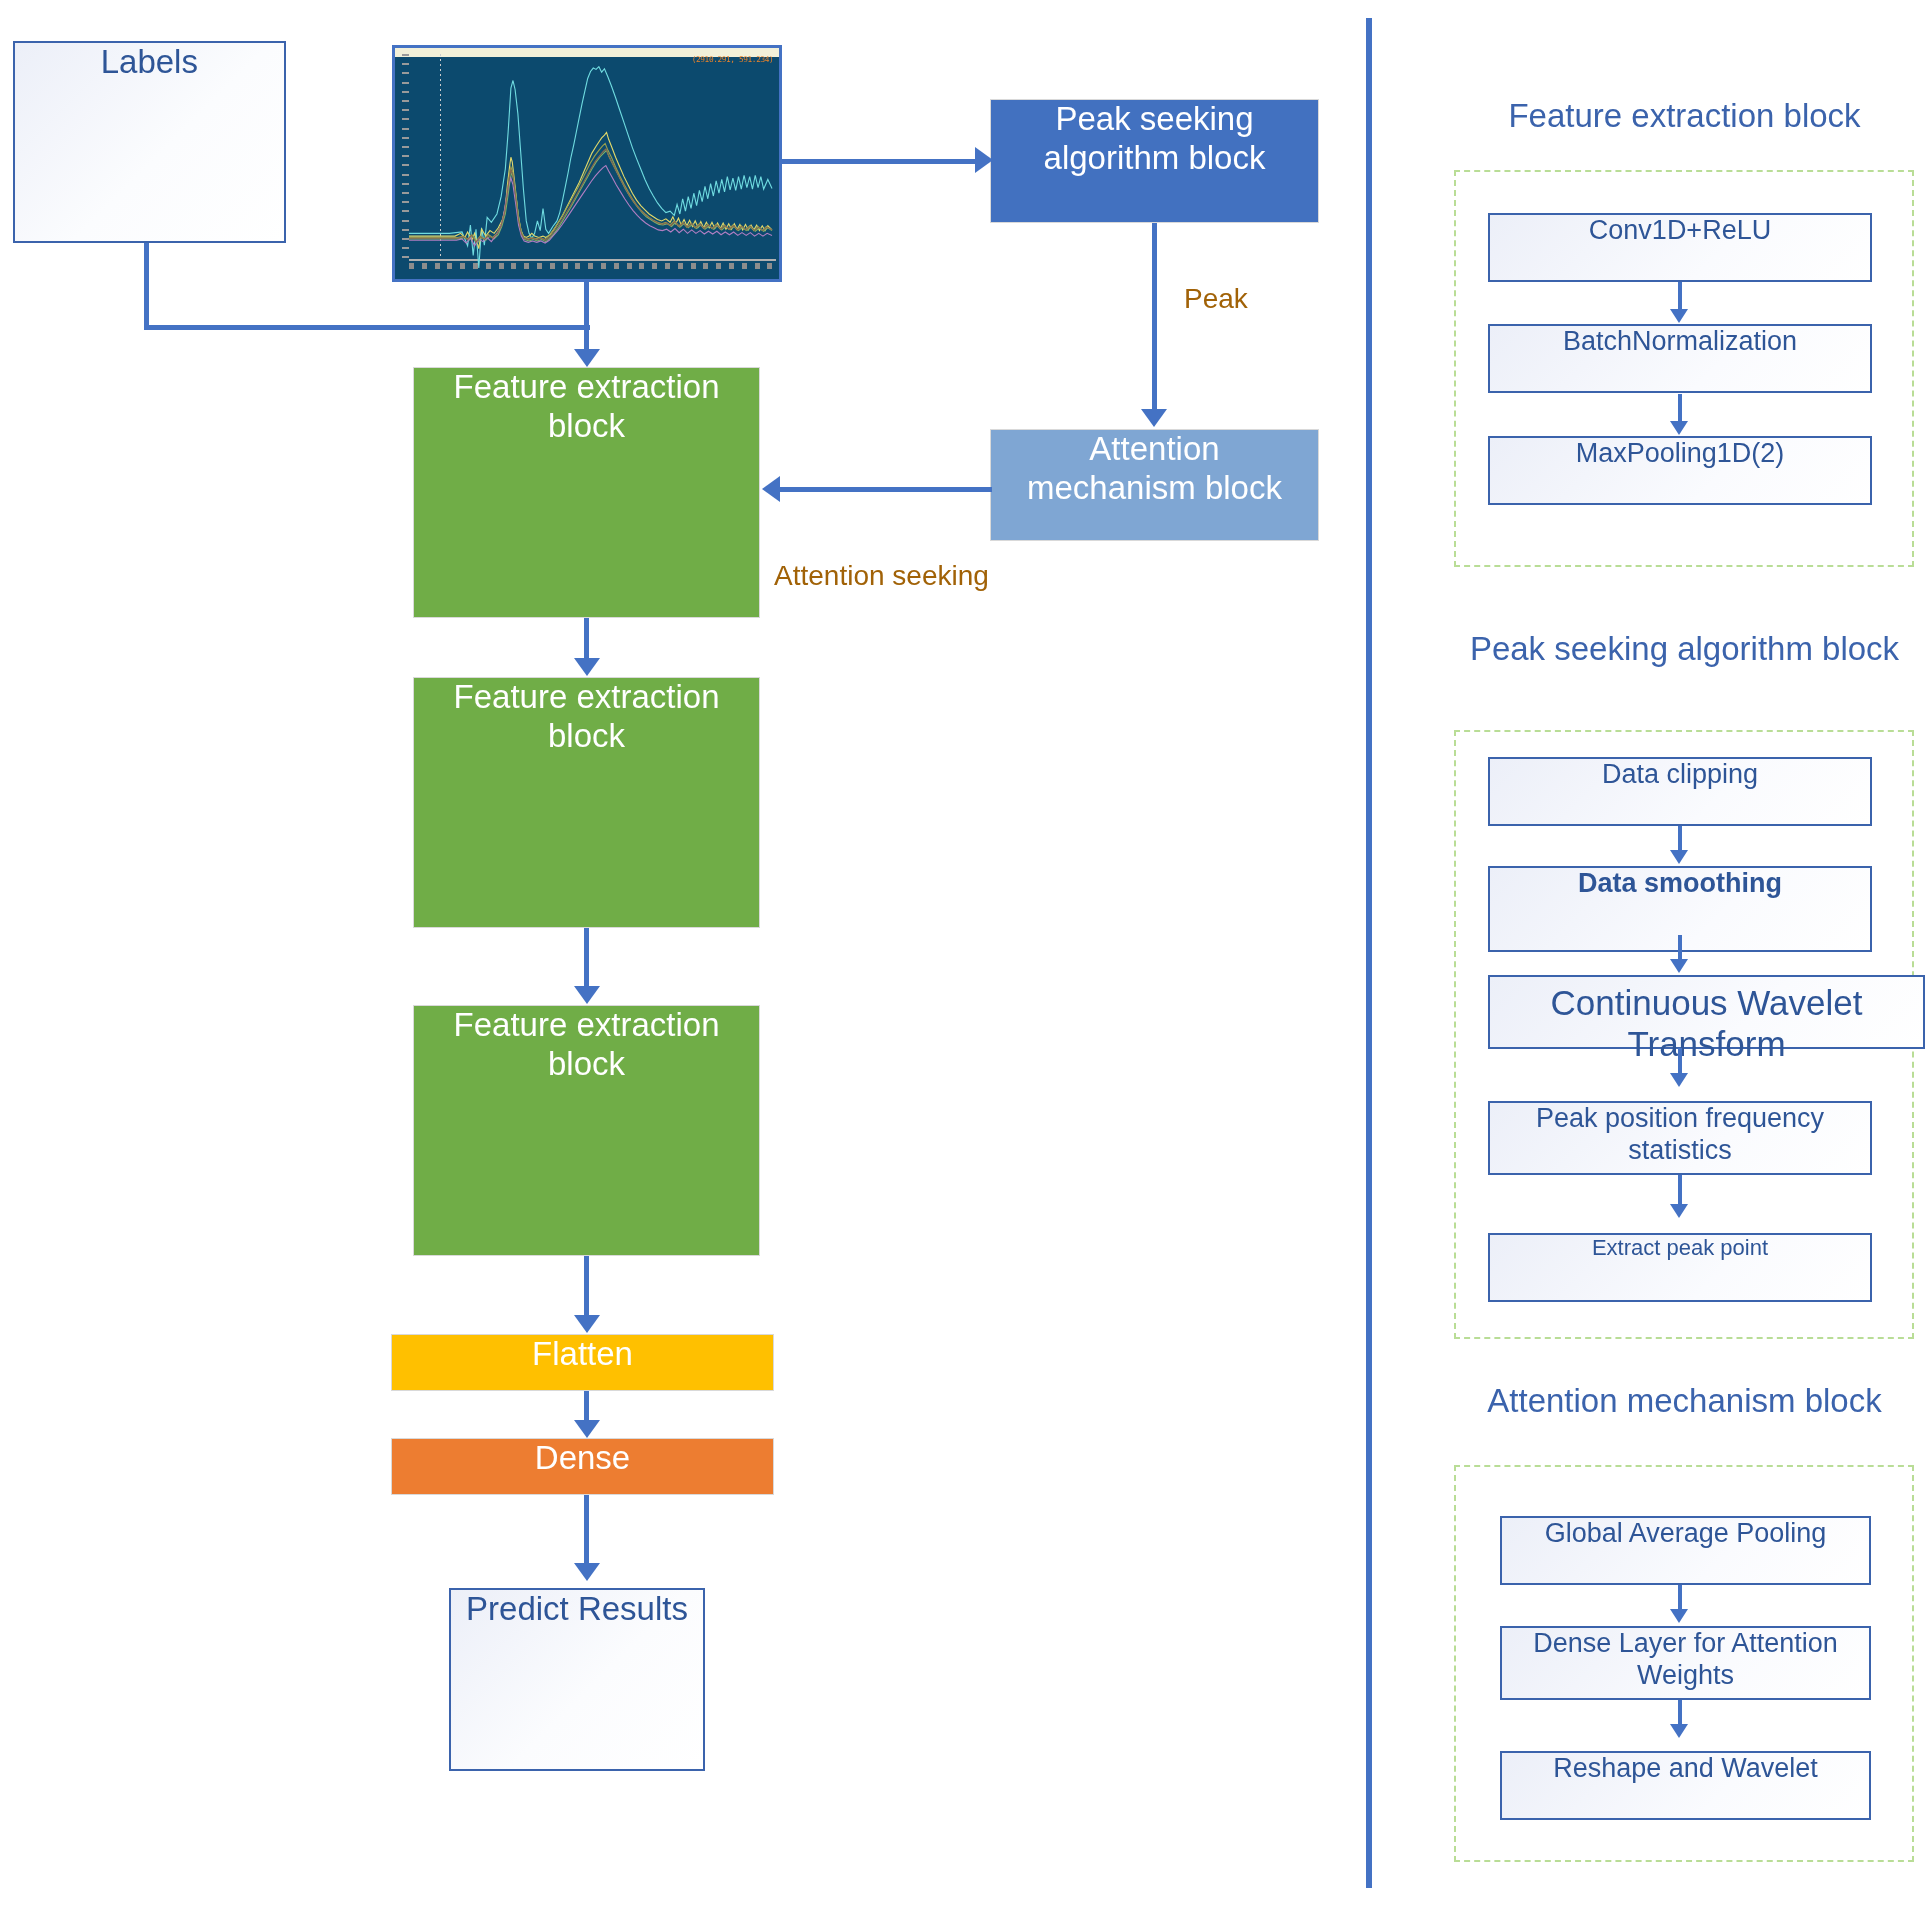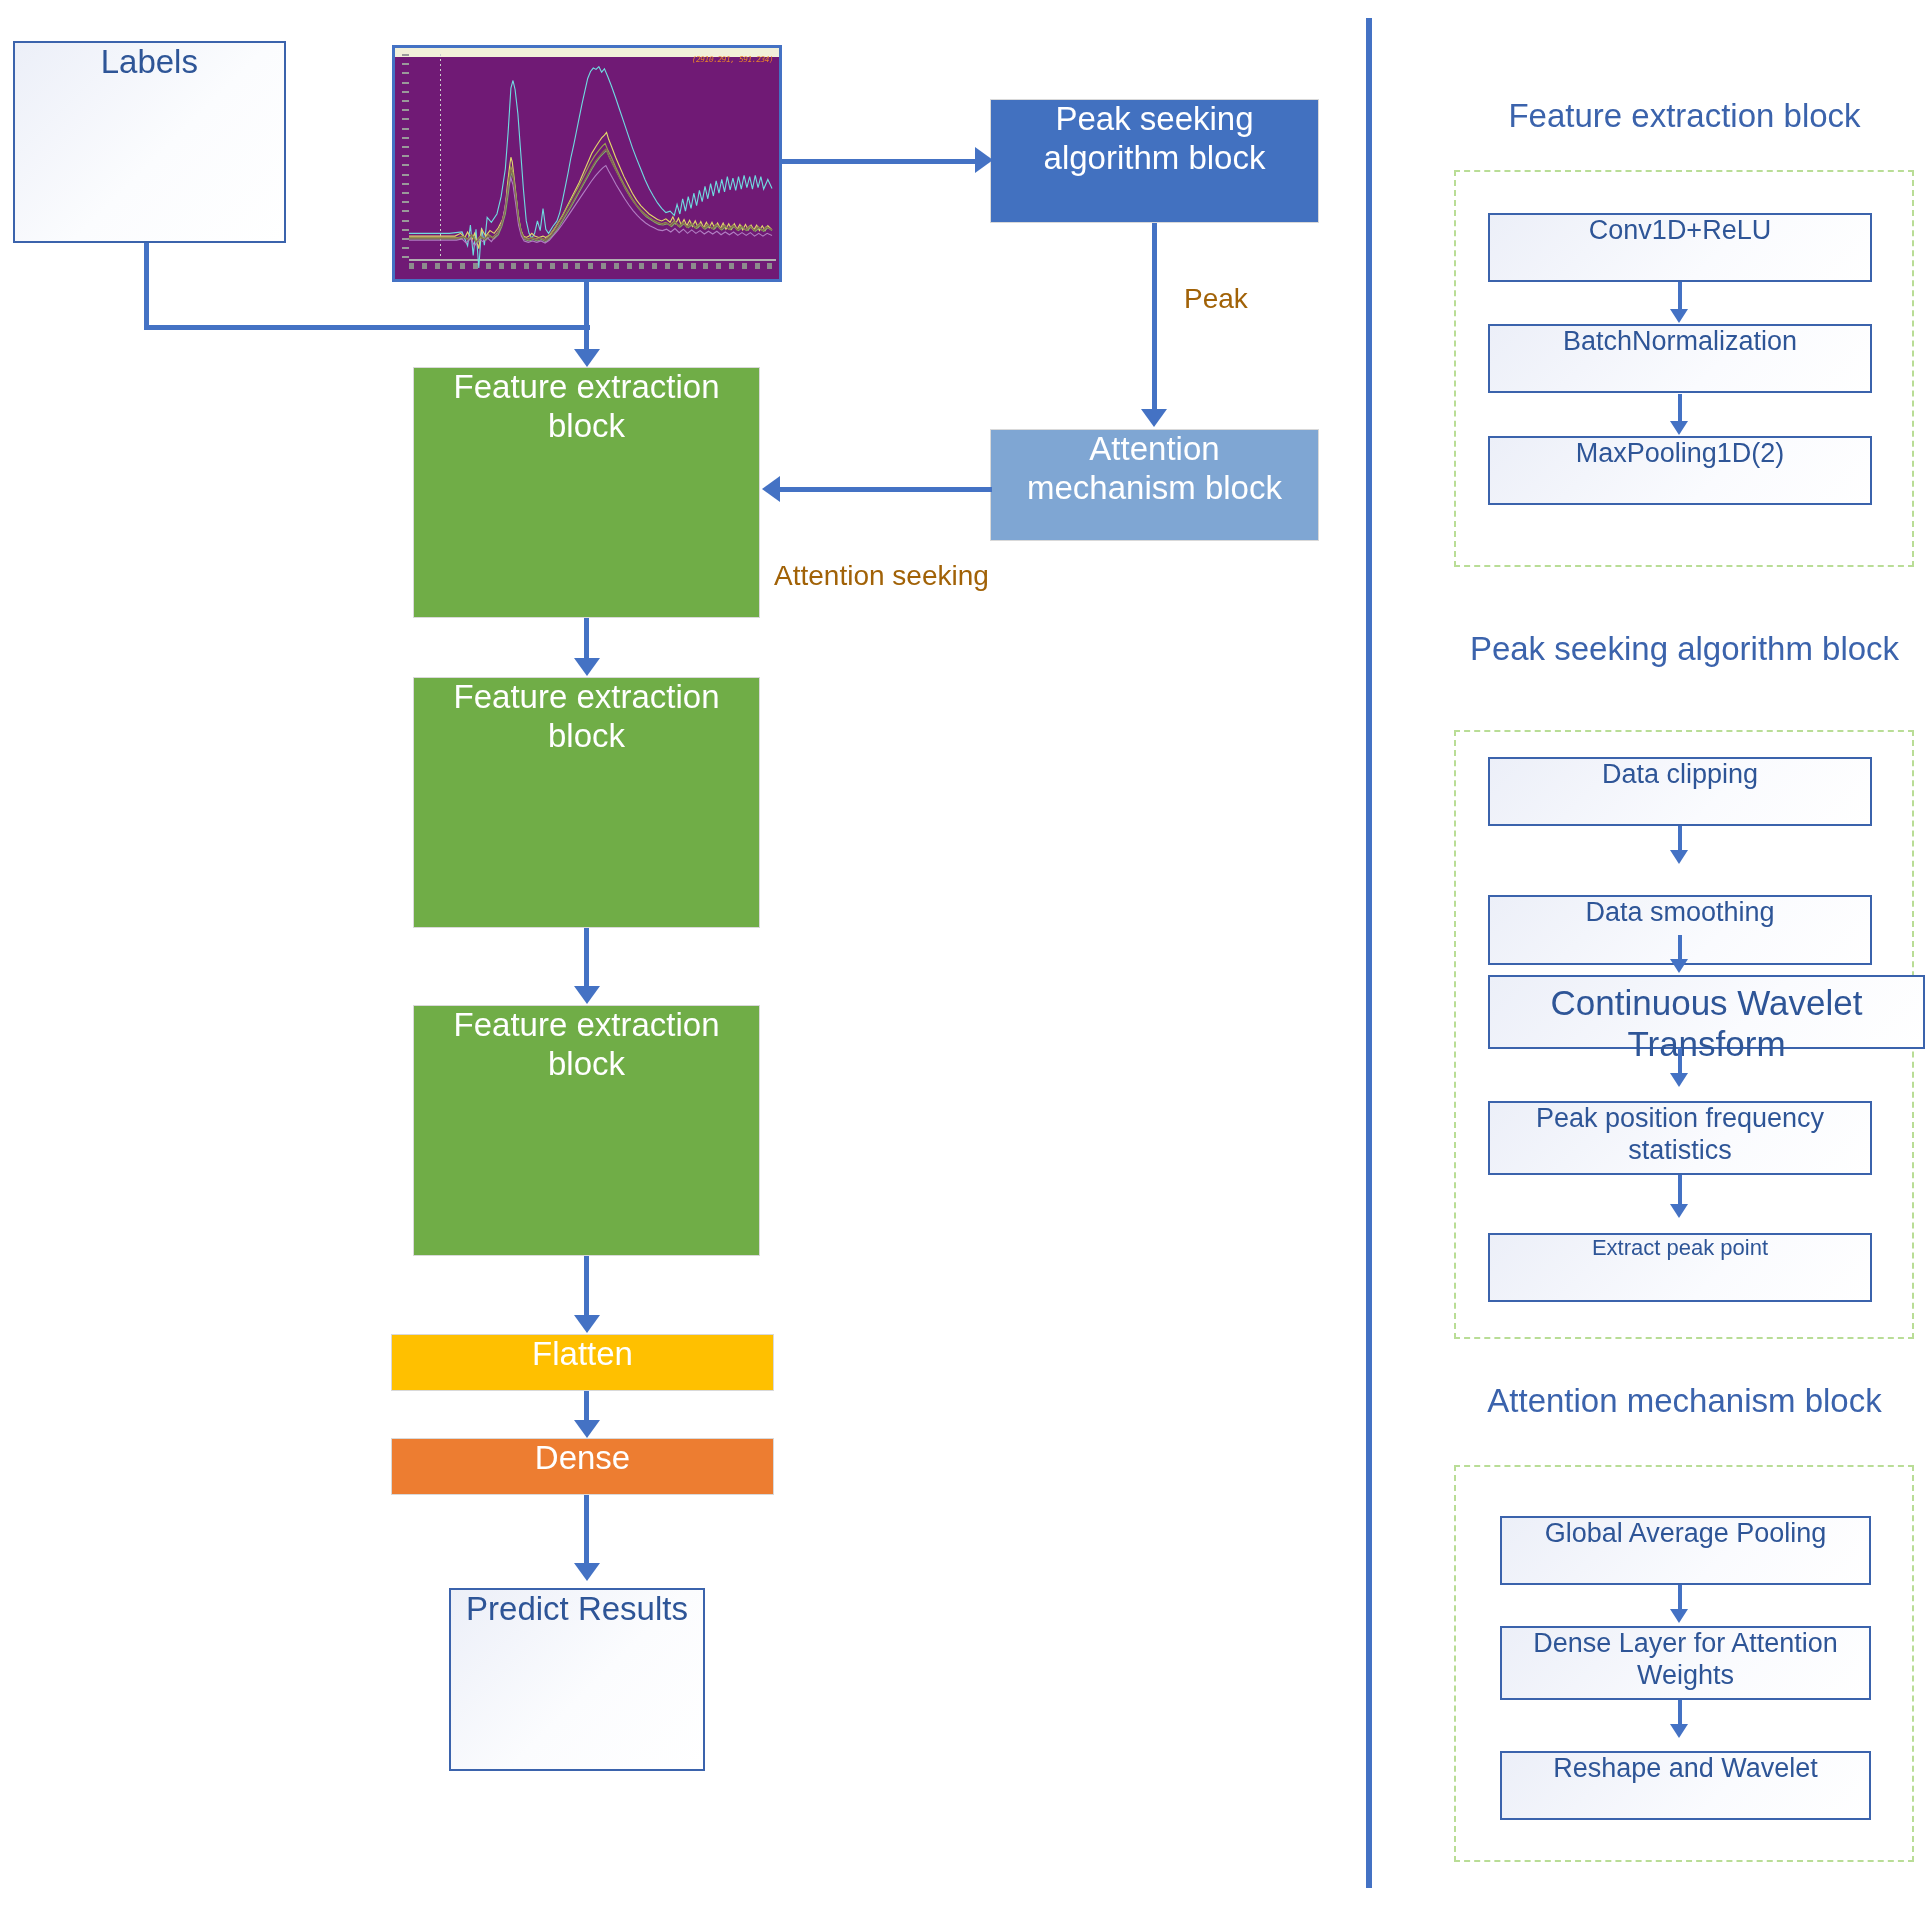--- a/index.html
+++ b/index.html
@@ -54,21 +54,21 @@
   .divider{position:absolute;left:1366px;top:17.7px;width:5.7px;height:1870px;
            background:#4472c4;}
   .panel-title{position:absolute;color:#3b63ac;font-size:33px;
                text-align:center;line-height:1.2;}
   .dashbox{position:absolute;box-sizing:border-box;
            border:2.1px dashed #b9dd96;background:#ffffff;}
 
   
   .spectrum{position:absolute;box-sizing:border-box;border:3.5px solid #4472c4;
             background:#ffffff;overflow:hidden;}
-  .spectrum .plotarea{position:absolute;inset:0;background:#701a75;font-style:italic;}
+  .spectrum .plotarea{position:absolute;inset:0;background:#0c4a6e;}
   .spectrum .topband{position:absolute;left:0;right:0;top:0;height:8.5px;
                      background:#f2f0d9;}
   .spectrum .stamp{position:absolute;right:5.7px;top:7px;color:#e8822a;
                    font-size:7.8px;font-family:"DejaVu Sans Mono",monospace;
                    letter-spacing:-0.4px;white-space:nowrap;}
   .spectrum .yaxis{position:absolute;left:7px;top:5.7px;bottom:18.4px;width:7px;
      background:repeating-linear-gradient(to bottom,#9a9a9a 0 2.1px,transparent 2.1px 9.2px);}
   .spectrum .xaxis{position:absolute;left:14px;right:2.8px;bottom:10px;height:6.4px;
      background:repeating-linear-gradient(to right,#8d8d8d 0 5px,transparent 5px 12.8px);}
   .spectrum .xaxis2{position:absolute;left:14px;right:2.8px;bottom:18.4px;height:1.4px;
@@ -193,21 +193,21 @@
   <span>Peak seeking algorithm block</span>
 </div>
 <div class="dashbox" style="left:1454px;top:730px;width:460px;height:609px;"></div>
 
 <div class="node plain-thin" style="left:1488px;top:757px;width:384px;height:69px;font-size:27px;">
   <span>Data clipping</span>
 </div>
 <div class="ln-s" style="left:1678px;top:826px;height:27px;"></div>
 <div class="arrow-d-s" style="left:1670px;top:850px;"></div>
 
-<div class="node plain-thin" style="left:1488px;top:895px;width:384px;height:70px;font-size:27px;">
+<div class="node plain-thin" style="left:1488px;top:866px;width:384px;height:86px;font-size:27px;font-weight:bold;">
   <span>Data smoothing</span>
 </div>
 <div class="ln-s" style="left:1678px;top:935px;height:27px;"></div>
 <div class="arrow-d-s" style="left:1670px;top:959px;"></div>
 
 <div class="node plain-thin" style="left:1488px;top:975px;width:437px;height:74px;font-size:35px;padding:5px 10px;">
   <span>Continuous Wavelet Transform</span>
 </div>
 <div class="ln-s" style="left:1678px;top:1048px;height:27px;"></div>
 <div class="arrow-d-s" style="left:1670px;top:1073px;"></div>

